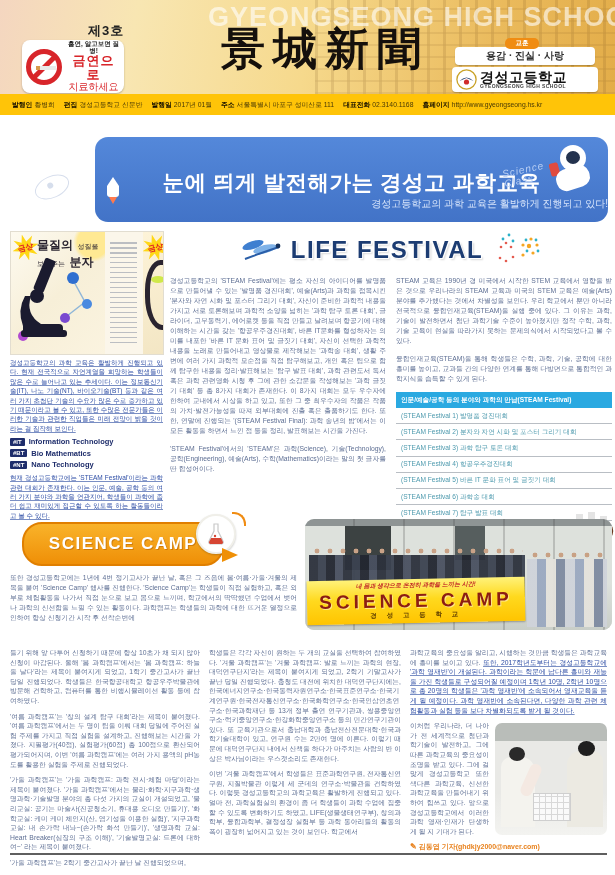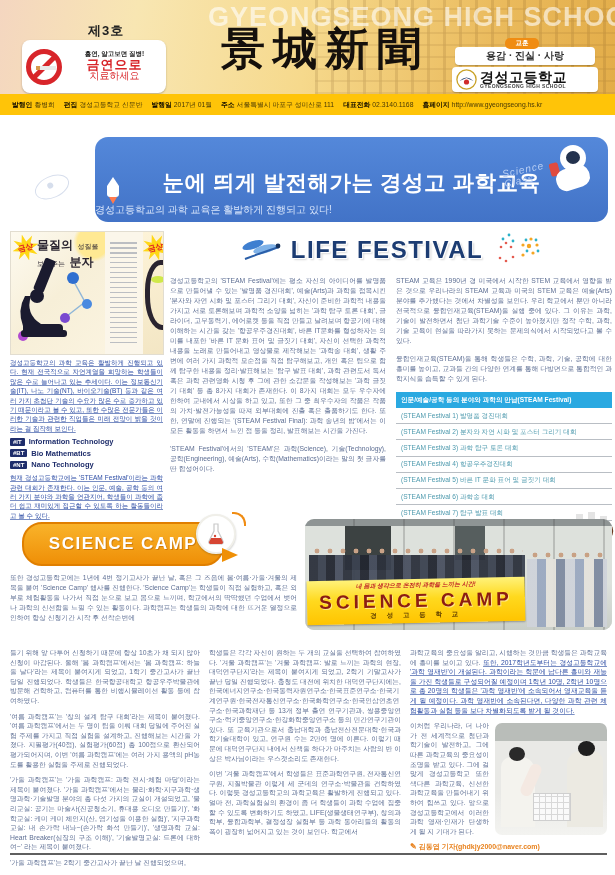--- a/index.html
+++ b/index.html
@@ -8,21 +8,21 @@
 
   
   .masthead{position:absolute;left:0;top:0;width:615px;height:94px;
     background:linear-gradient(100deg,#f4d6c0 0%,#f8e6b2 22%,#f6d98c 50%,#eaba5c 80%,#e3ad49 100%);}
   .masthead .bld{position:absolute;right:0;top:0;width:300px;height:94px;opacity:.30;
     background:repeating-linear-gradient(90deg,rgba(120,80,30,.5) 0 3px,transparent 3px 16px),
                repeating-linear-gradient(0deg,rgba(120,80,30,.35) 0 2px,transparent 2px 12px);}
   .watermark{position:absolute;left:208px;top:2px;font-size:27px;font-weight:bold;
     color:rgba(255,255,255,.6);letter-spacing:1px;white-space:nowrap;}
   .issue{position:absolute;left:88px;top:22px;font-size:13px;color:#222;font-weight:bold;letter-spacing:1px;}
-  .nosmoke{position:absolute;left:22px;top:40px;width:144px;height:53px;background:#fff;
+  .nosmoke{position:absolute;left:22px;top:40px;width:102px;height:53px;background:#fff;
     border-radius:8px;box-shadow:0 1px 2px rgba(0,0,0,.25);display:flex;align-items:center;padding:2px 4px;box-sizing:border-box;}
   .ns-icon{position:relative;width:36px;height:36px;border:5px solid #d8252a;border-radius:50%;
     box-sizing:border-box;flex:none;background:#fff;}
   .ns-icon::before{content:"";position:absolute;left:-2px;top:11px;width:30px;height:5px;
     background:#d8252a;transform:rotate(-45deg);}
   .ns-icon::after{content:"";position:absolute;left:5px;top:12px;width:16px;height:4px;background:#e9e9e9;
     border-left:4px solid #d89a4a;}
   .ns-text{margin-left:5px;line-height:1.05;text-align:center;flex:1;}
   .ns1{font-size:6.5px;color:#222;font-weight:bold;}
   .ns2{font-size:13px;color:#d8252a;font-weight:bold;letter-spacing:1px;}
@@ -45,21 +45,21 @@
   
   .info-bar{position:absolute;left:0;top:94px;width:615px;height:21px;background:#ffc408;
     display:flex;align-items:center;padding:0 12px;box-sizing:border-box;gap:9px;white-space:nowrap;}
   .info-item{font-size:6.8px;color:#4a3a05;}
   .info-item b{color:#151000;margin-right:2px;}
 
   
   .banner{position:absolute;left:95px;top:137px;width:513px;height:85px;border-radius:13px;
     background:linear-gradient(180deg,#5488da 0%,#4273c7 100%);}
   .banner-title{margin-top:31px;text-align:center;font-size:21.5px;font-weight:bold;color:#fff;letter-spacing:.5px;}
-  .banner-sub{margin-top:6px;text-align:left;font-size:10px;color:#d9e6fb;}
+  .banner-sub{text-align:right;font-size:10px;color:#d9e6fb;}
   .astro{position:absolute;right:14px;top:6px;width:44px;height:52px;}
   .astro .helm{position:absolute;left:10px;top:2px;width:26px;height:26px;background:#fff;border-radius:50%;}
   .astro .visor{position:absolute;left:16px;top:8px;width:14px;height:13px;background:#23324e;border-radius:50%;}
   .astro .body{position:absolute;left:6px;top:24px;width:34px;height:22px;background:#fff;border-radius:10px;transform:rotate(-18deg);}
   .astro .pad{position:absolute;left:0;top:20px;width:9px;height:13px;background:#e04b3f;border-radius:2px;transform:rotate(-15deg);}
   .doodle-sc{position:absolute;right:62px;top:28px;font-size:10px;font-style:italic;color:#b9cff4;
     transform:rotate(-12deg);letter-spacing:1px;line-height:1;white-space:pre-line;}
   .rocket{position:absolute;left:10px;top:40px;width:16px;height:26px;}
   .rocket .tip{width:0;height:0;border-left:6px solid transparent;border-right:6px solid transparent;border-bottom:9px solid #fff;margin-left:2px;}
   .rocket .hull{width:12px;height:11px;background:#fff;margin-left:2px;border-radius:0 0 3px 3px;}

